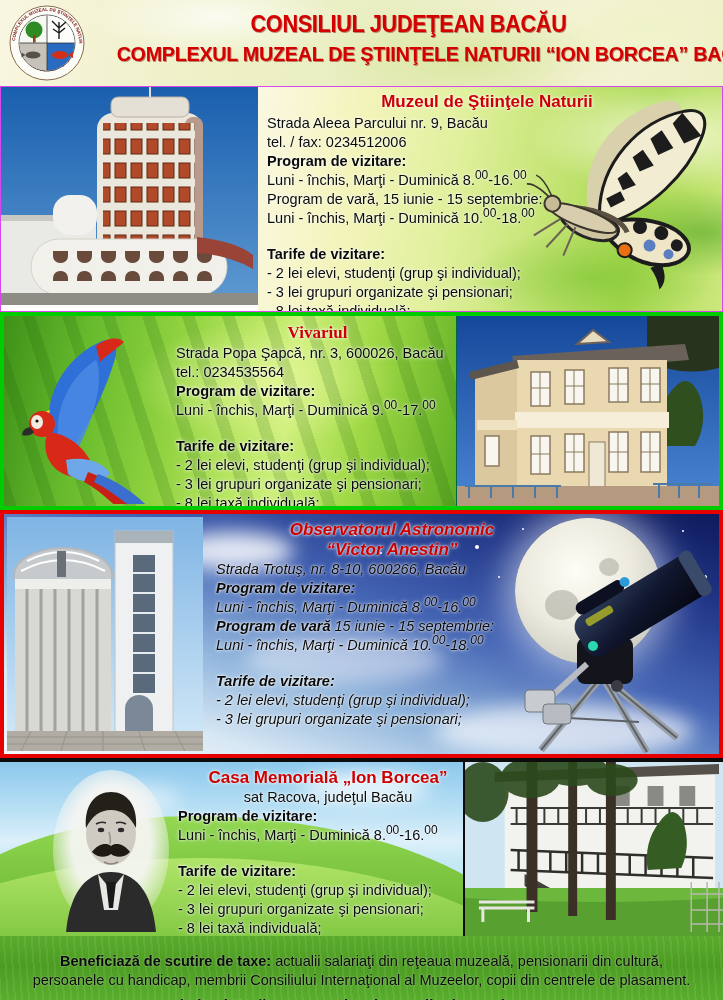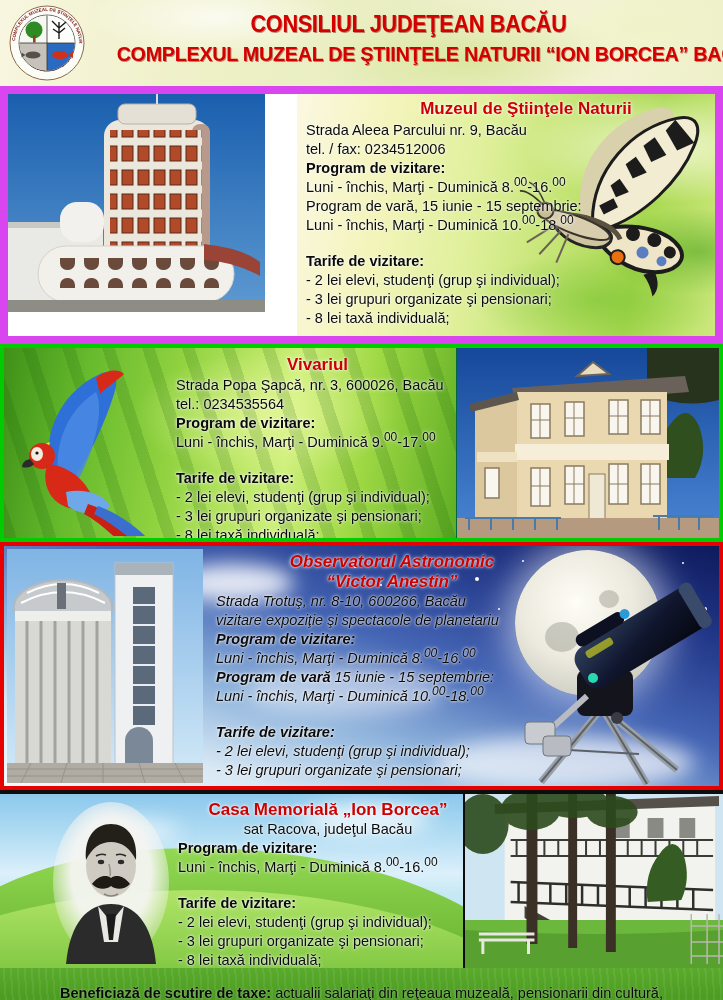--- a/index.html
+++ b/index.html
@@ -31,21 +31,21 @@
   .txt{font-size:14.5px;line-height:19px;color:#0b0b0b;
        text-shadow:0 0 2px rgba(255,255,255,.95),0 0 4px rgba(255,255,255,.8);}
   .txt .line{white-space:nowrap;}
   .sec-title{font-size:17px;line-height:20px;font-weight:bold;color:#cc0000;text-align:center;
        text-shadow:0 0 2px rgba(255,255,255,.95),0 0 4px rgba(255,255,255,.85);}
   .bold{font-weight:bold;}
   sup{font-size:12px;line-height:0;text-align:right;}
   .gap{height:17px;}
 
   
-  .sec1{height:258px;border:8px solid #d946ef;box-sizing:border-box;display:flex;gap:32px;}
+  .sec1{height:226px;border:1px solid #d946ef;box-sizing:border-box;display:flex;}
   .sec1-photo{flex:0 0 257px;}
   .sec1-body{
     flex:1;position:relative;overflow:hidden;
     background:
       radial-gradient(ellipse 200px 80px at 88% 22%, rgba(252,252,228,.85), transparent 70%),
       radial-gradient(ellipse 180px 70px at 72% 85%, rgba(110,190,40,.5), transparent 70%),
       radial-gradient(ellipse 140px 60px at 96% 65%, rgba(70,160,25,.55), transparent 72%),
       linear-gradient(100deg,#fbf8e2 0%,#f3f4ba 22%,#e0f09c 42%,#c4e474 62%,#a8d850 80%,#cde87e 100%);
   }
   .sec1-text{position:relative;z-index:2;padding:5px 0 0 9px;width:455px;}
@@ -56,21 +56,21 @@
   .sec2{height:198px;border:4px solid #00cc00;box-sizing:border-box;display:flex;}
   .sec2-left{
     flex:1;position:relative;overflow:hidden;
     background:
       repeating-linear-gradient(72deg, rgba(18,84,8,.16) 0 12px, rgba(255,255,255,0) 12px 38px),
       radial-gradient(ellipse 190px 90px at 58% 35%, rgba(235,248,160,.7), transparent 70%),
       linear-gradient(100deg,#3e9018 0%,#66ba2c 18%,#92d341 38%,#bce766 54%,#cdef7a 62%,#9ed844 78%,#5fae24 100%);
   }
   .parrot{position:absolute;left:4px;top:16px;}
   .sec2-text{position:relative;z-index:2;margin-left:172px;padding-top:7px;width:283px;}
-  .sec2-text .sec-title{margin-bottom:1px;}
+  .sec2-text .sec-title{margin-bottom:1px;font-family:Liberation Serif, serif;}
   .sec2-photo{flex:0 0 262px;border-left:1px solid #064;}
 
   
   .sec3{height:248px;border:4px solid #e60000;box-sizing:border-box;position:relative;overflow:hidden;
     background:linear-gradient(198deg,#0e1a5c 0%,#223788 20%,#4464b4 42%,#8fb4dc 64%,#d8e8f4 82%,#f4f9fd 100%);
   }
   .stars{position:absolute;left:410px;top:12px;width:2px;height:2px;border-radius:50%;background:#fff;
     box-shadow:26px 6px 0 #fff,62px 20px 0 1px #fff,108px 2px 0 #fff,150px 26px 0 #fff,
       196px 10px 0 1px #fff,238px 36px 0 #fff,268px 4px 0 #fff,-34px 26px 0 #fff,
       84px 50px 0 #fff,172px 56px 0 #fff,246px 66px 0 #fff,132px 76px 0 #fff,
@@ -374,21 +374,20 @@
       <path d="M88,138 L44,178" stroke="#b8bcc2" stroke-width="6"></path>
       <rect x="26" y="164" width="30" height="22" rx="4" fill="#c8ccd0" stroke="#70767c"></rect>
       <rect x="44" y="178" width="28" height="20" rx="4" fill="#b8bcc2" stroke="#70767c"></rect>
       <circle cx="118" cy="160" r="6" fill="#3a3a42"></circle>
       <circle cx="94" cy="120" r="5" fill="#2ad8b0"></circle>
     </svg>
     <div class="sec3-text txt">
       <div class="sec-title">Observatorul Astronomic</div>
       <div class="sec-title">“Victor Anestin”</div>
       <div class="line">Strada Trotuş, nr. 8-10, 600266, Bacău</div>
-      <div class="line">vizitare expoziţie şi spectacole de planetariu</div>
       <div class="line bold">Program de vizitare:</div>
       <div class="line"><span>Luni - închis, Marţi - Duminică </span><span>8.</span><sup>00</sup><span>-</span><span>16.</span><sup>00</sup></div>
       <div class="line"><span class="bold">Program de vară</span><span> 15 iunie - 15 septembrie:</span></div>
       <div class="line"><span>Luni - închis, Marţi - Duminică </span><span>10.</span><sup>00</sup><span>-</span><span>18.</span><sup>00</sup></div>
       <div class="gap"></div>
       <div class="line bold">Tarife de vizitare:</div>
       <div class="line">- 2 lei elevi, studenţi (grup şi individual);</div>
       <div class="line">- 3 lei grupuri organizate şi pensionari;</div>
 
     </div>

